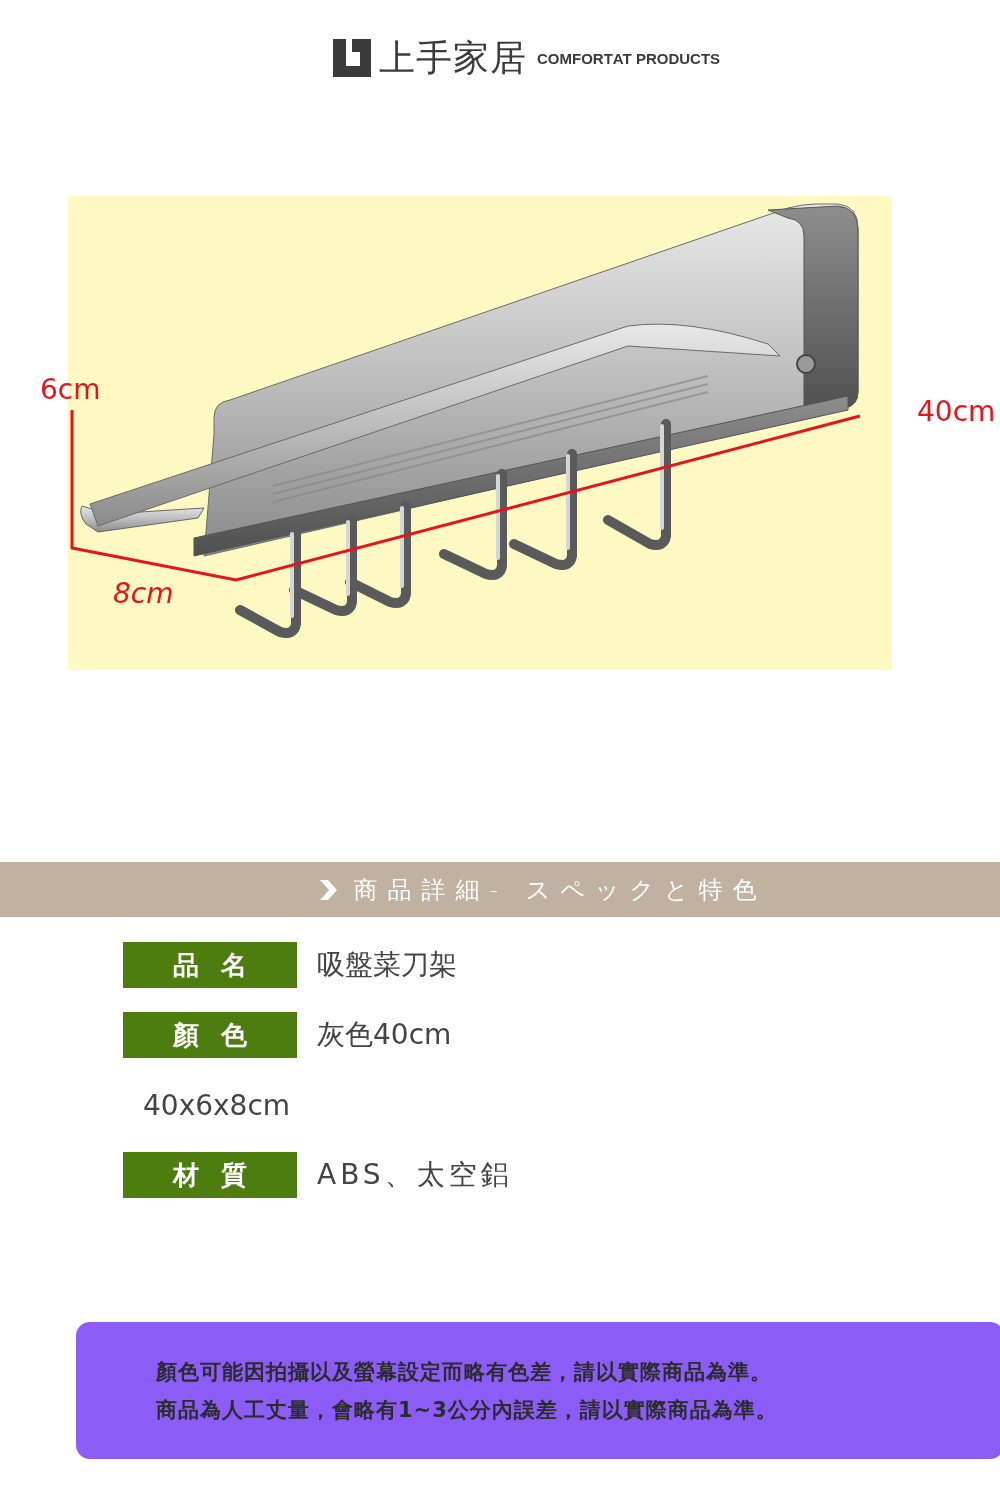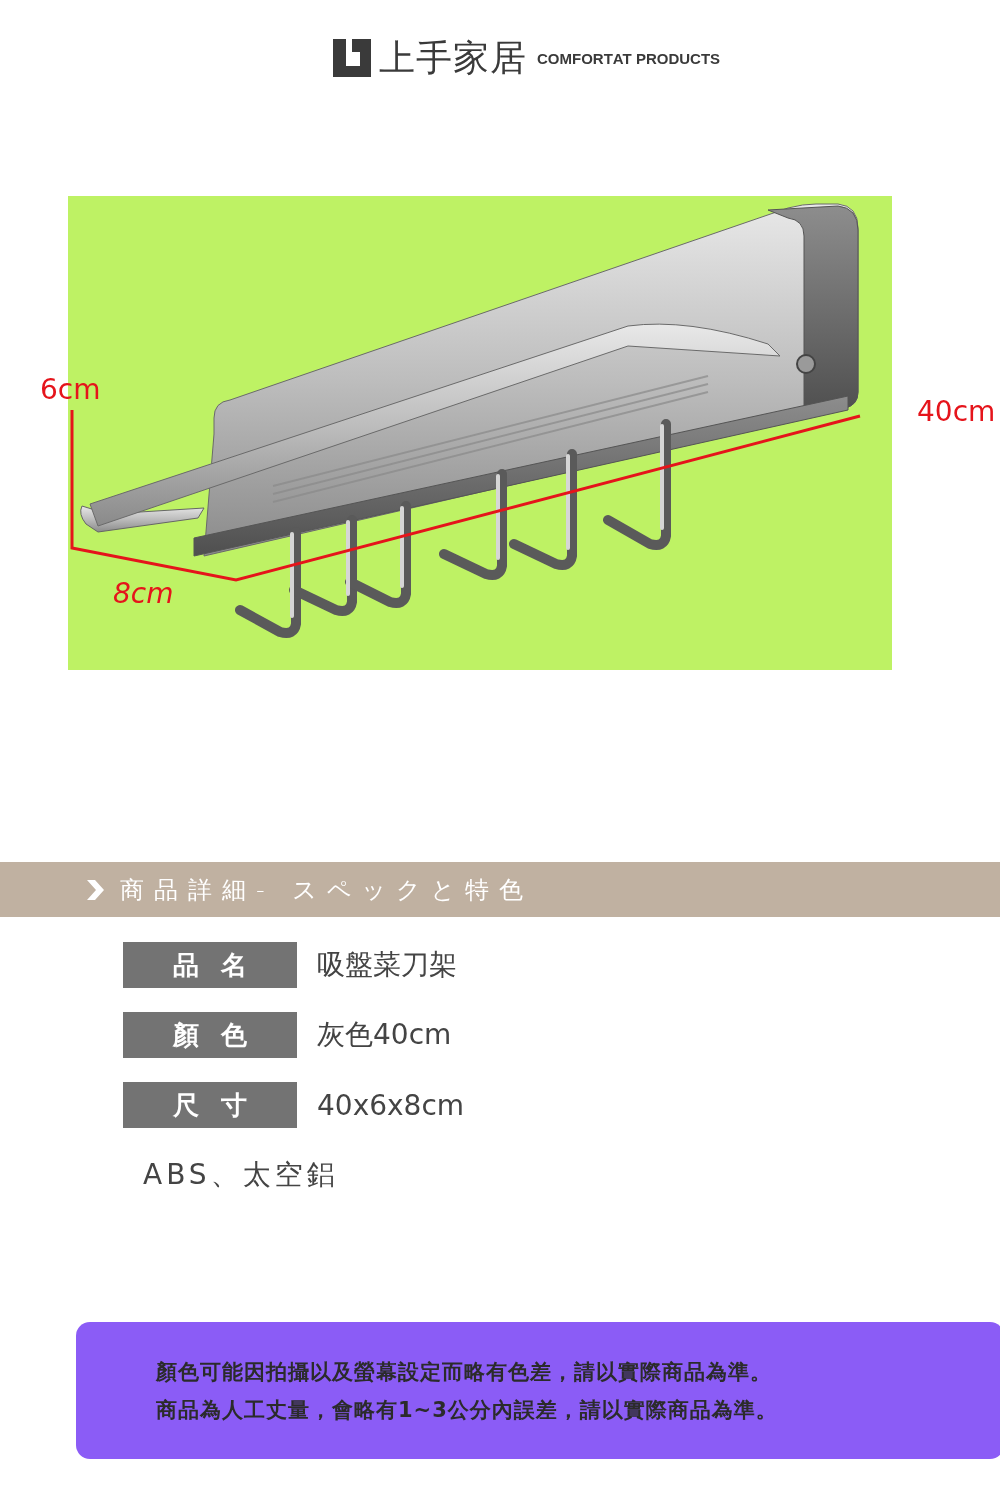--- a/index.html
+++ b/index.html
@@ -8,33 +8,33 @@
 
     
     .logo { position: absolute; left: 333px; top: 36px; height: 44px; display: flex; align-items: center; gap: 8px; }
     .logo-mark { width: 38px; height: 38px; background: #3a3a3a; position: relative; }
     .logo-mark::after { content: ""; position: absolute; left: 13px; top: 13px; width: 14px; height: 14px; background: #fff; }
     .logo-mark::before { content: ""; position: absolute; left: 13px; top: 0; width: 6px; height: 14px; background: #fff; }
     .logo-cn { font-size: 36px; color: #3a3a3a; letter-spacing: 1px; font-weight: normal; line-height: 1; font-family: Liberation Serif, serif; }
     .logo-en { display: flex; flex-direction: row; font-family: "Liberation Sans", sans-serif; font-weight: bold; font-size: 15px; line-height: 17px; color: #3a3a3a; margin-left: 2px; }
 
     
-    .product-area { position: absolute; left: 68px; top: 196px; width: 824px; height: 474px; background: #bef264; }
+    .product-area { position: absolute; left: 68px; top: 196px; width: 824px; height: 474px; background: #fef9c3; }
     .product-svg { position: absolute; left: 0; top: 0; }
     .dim-label { position: absolute; color: #e5141b; font-family: "DejaVu Sans", sans-serif; font-size: 28px; line-height: 1; }
 
     
-    .section-bar { position: absolute; left: 0; top: 862px; width: 1000px; height: 55px; background: #c0b1a1; display: flex; align-items: center; }
+    .section-bar { position: absolute; left: 0; top: 862px; width: 1000px; height: 55px; background: #c0b1a1; display: flex; align-items: center; justify-content: center; }
     .section-chevron { width: 22px; height: 22px; margin-left: 84px; margin-right: 14px; }
     .section-title { color: #ffffff; font-size: 24px; letter-spacing: 10px; font-weight: 300; }
 
     
     .spec-list { position: absolute; left: 123px; top: 942px; width: 760px; }
     .spec-row { display: flex; align-items: center; height: 46px; margin-bottom: 24px; }
-    .spec-label { width: 174px; height: 46px; background: #737373; color: #ffffff; font-size: 26px; font-weight: bold; display: flex; align-items: center; justify-content: center; letter-spacing: 22px; padding-left: 22px; }
+    .spec-label { width: 174px; height: 46px; background: #4d7c0f; color: #ffffff; font-size: 26px; font-weight: bold; display: flex; align-items: center; justify-content: center; letter-spacing: 22px; padding-left: 22px; }
     .spec-value { margin-left: 20px; font-size: 28px; color: #444444; }
     .spec-value.wide { letter-spacing: 4px; }
 
     
     .note-box { position: absolute; left: 76px; top: 1322px; width: 928px; height: 137px; background: #8b5cf6; border-radius: 14px; display: flex; flex-direction: column; justify-content: center; padding-left: 80px; }
     .note-line { font-size: 21px; font-weight: bold; color: #2b2b2b; line-height: 38px; letter-spacing: 1px; }
   </style>
 </head>
 <body>
 
@@ -121,24 +121,24 @@
 <div class="spec-list">
   <div class="spec-row">
     <div class="spec-label">品名</div>
     <div class="spec-value">吸盤菜刀架</div>
   </div>
   <div class="spec-row">
     <div class="spec-label">顏色</div>
     <div class="spec-value">灰色40cm</div>
   </div>
   <div class="spec-row">
-    <div class="spec-label">尺寸</div>
     <div class="spec-value">40x6x8cm</div>
   </div>
   <div class="spec-row">
+    <div class="spec-label">材質</div>
     <div class="spec-value wide">ABS、太空鋁</div>
   </div>
 </div>
 
 <div class="note-box">
   <div class="note-line">顏色可能因拍攝以及螢幕設定而略有色差，請以實際商品為準。</div>
   <div class="note-line">商品為人工丈量，會略有1~3公分內誤差，請以實際商品為準。</div>
 </div>
 
 </body></html>

